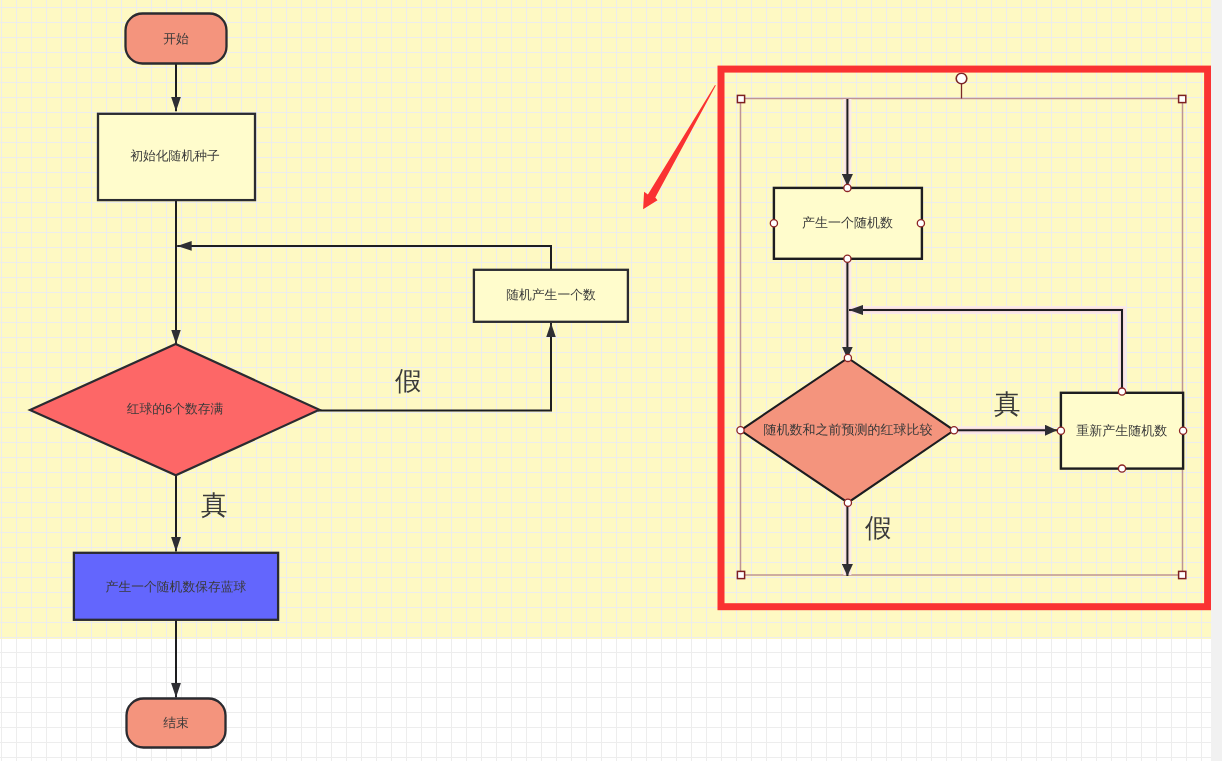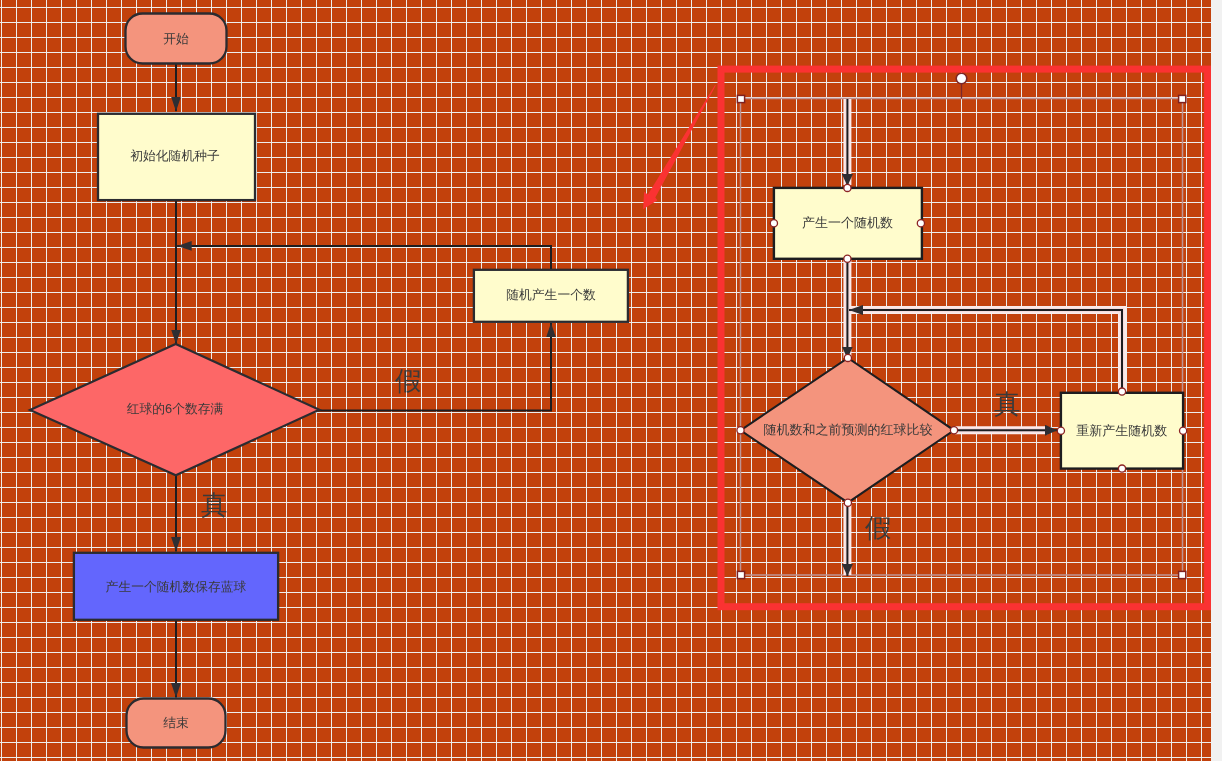--- a/index.html
+++ b/index.html
@@ -6,21 +6,21 @@
   html, body { margin:0; padding:0; }
   body {
     width:1222px; height:761px; overflow:hidden;
     font-family:"Liberation Sans", sans-serif;
     background:#ffffff;
     -webkit-font-smoothing:antialiased;
     text-rendering:geometricPrecision;
   }
   svg { will-change:transform; }
   svg text { -webkit-font-smoothing:antialiased; text-rendering:geometricPrecision; }
-  #canvas { position:absolute; left:0; top:0; width:1222px; height:761px; background:#c2410c;text-decoration:underline; }
+  #canvas { position:absolute; left:0; top:0; width:1222px; height:639px; background:#fef9c3;text-decoration:underline; }
   .gutter { position:absolute; top:0; right:0; width:11px; height:761px; background:#F1F1F1; }
   .gridbg {
     position:absolute; left:0; top:0; width:1211px; height:761px;
     background-image:
       linear-gradient(to right, #ededed 1px, transparent 1px),
       linear-gradient(to bottom, #ededed 1px, transparent 1px);
     background-size:15px 15px;
     background-position:1px -8px;
   }
   svg { position:absolute; left:0; top:0; }

